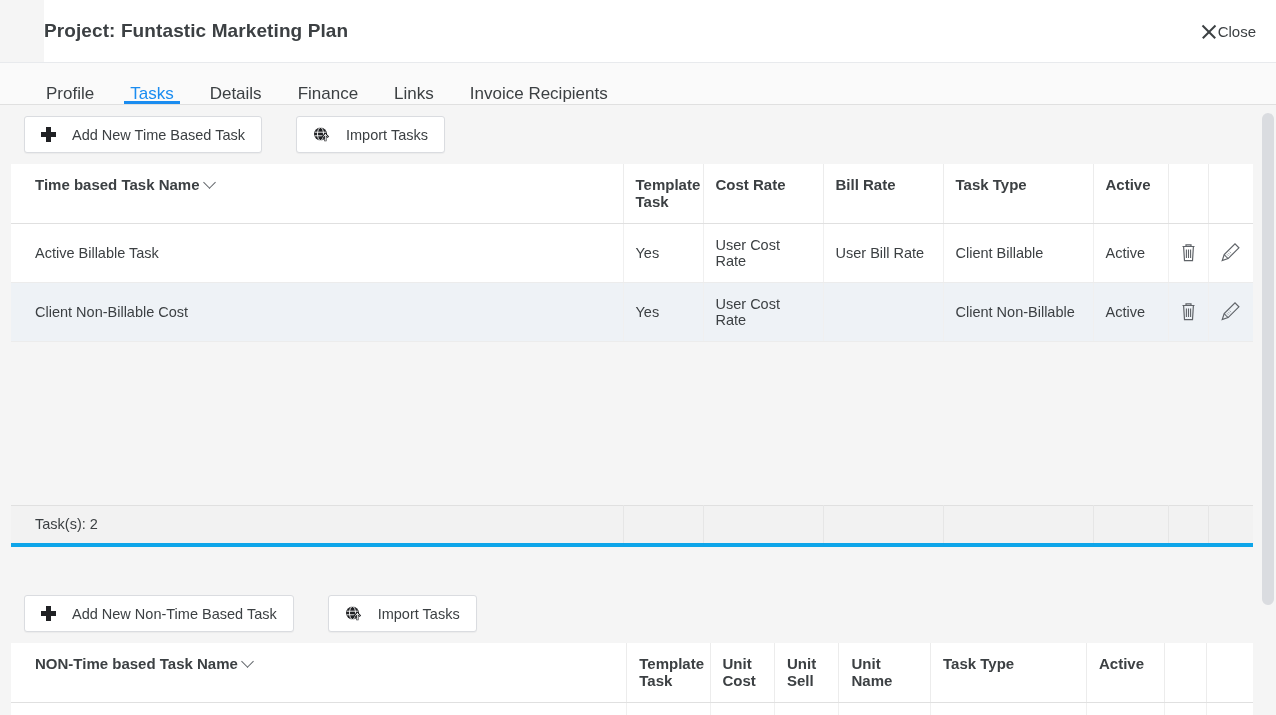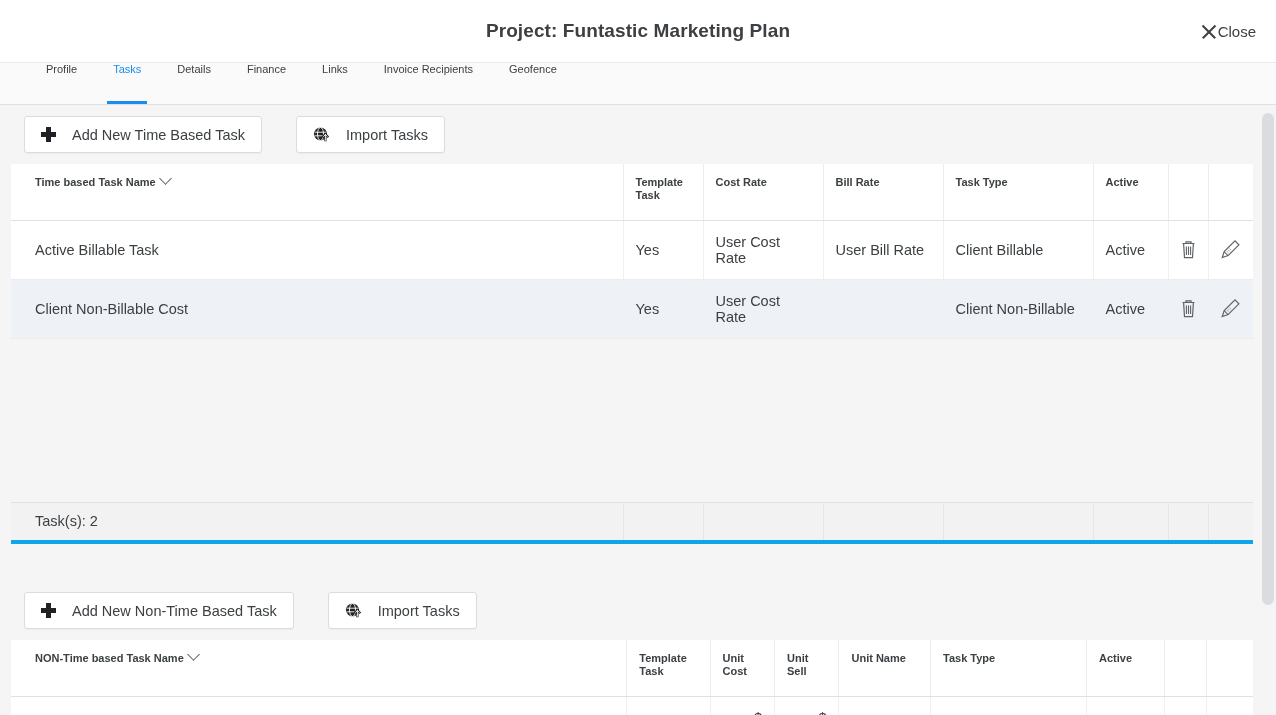--- a/index.html
+++ b/index.html
@@ -12,21 +12,21 @@
     color: #3c4043;
   }
 
   
   .titlebar {
     position: relative;
     height: 62px;
     background: #ffffff;
     display: flex;
     align-items: center;
-    justify-content: center;
+    margin-left: 44px;
   }
   .title-text {
     font-size: 19px;
     font-weight: 700;
     color: #3c4043;
     letter-spacing: .1px;
   }
   .close-btn {
     position: absolute;
     right: 20px;
@@ -61,23 +61,23 @@
     border-top: 1px solid #e8eaed;
     border-bottom: 1px solid #e0e0e0;
     display: flex;
     align-items: stretch;
     padding-left: 28px;
     gap: 0;
   }
   .tab {
     position: relative;
     display: flex;
-    align-items: flex-start;
+    align-items: flex-end;
     padding: 0 18px;
-    font-size: 11px;
+    font-size: 17px;
     color: #3c4043;
     cursor: pointer;
     white-space: nowrap;
   }
   .tab.active { color: #1a8cf0; }
   .tab.active::after {
     content: "";
     position: absolute;
     left: 12px; right: 12px; bottom: 0;
     height: 3px;
@@ -148,21 +148,21 @@
   }
   table.grid th {
     background: #ffffff;
     font-weight: 700;
     text-align: left;
     color: #3c4043;
     padding: 12px 12px;
     border-bottom: 1px solid #e0e0e0;
     border-right: 1px solid #ececec;
     vertical-align: top;
-    font-size: 11px;
+    font-size: 15px;
     line-height: 1.15;
     height: 56px;
   }
   table.grid th.first { padding-left: 24px; }
   table.grid th.noborder { border-right: none; }
   table.grid td {
     padding: 13px 12px;
     border-bottom: 1px solid #ececec;
     border-right: 1px solid #f0f0f0;
     color: #3c4043;
@@ -260,23 +260,20 @@
       <span>Details</span>
     </div>
   <div class="tab">
       <span>Finance</span>
     </div>
   <div class="tab">
       <span>Links</span>
     </div>
   <div class="tab">
       <span>Invoice Recipients</span>
-    </div>
-  <div class="tab">
-      <span>Geofence</span>
     </div>
 </div>
 
 <div class="body-area">
 
   <div class="panel">
 
     <div class="toolbar">
       <div class="tbtn">
         <span class="plus-icon"></span>

